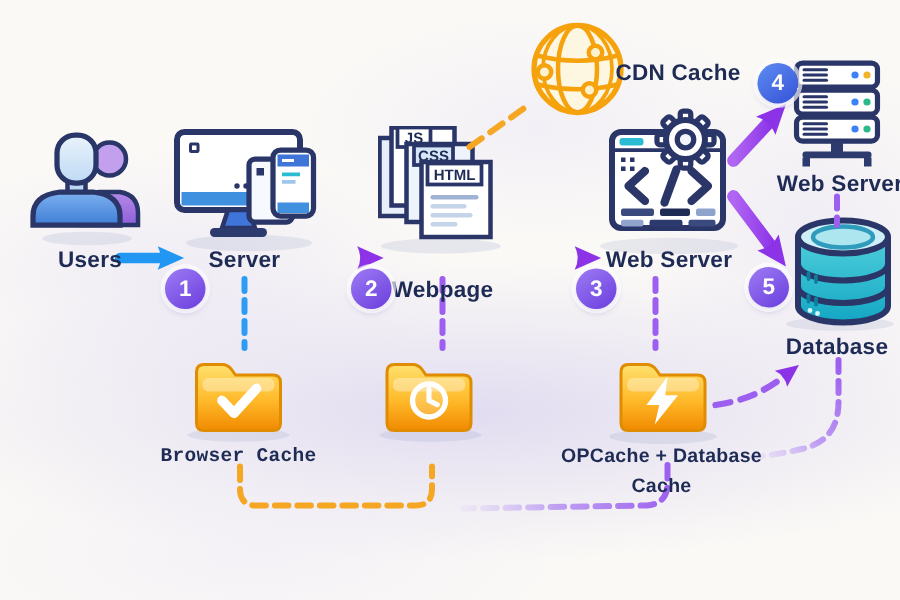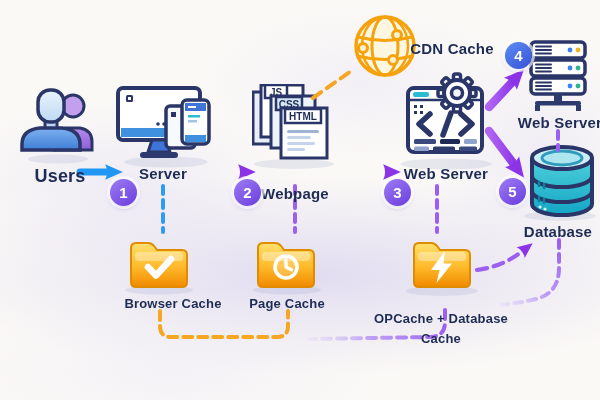--- a/index.html
+++ b/index.html
@@ -288,30 +288,29 @@
     <path d="M163,186 V232" stroke="#2e9bf5" stroke-width="4" stroke-dasharray="8 6" stroke-linecap="round"></path>
     <path d="M295,186 V232" stroke="#9d5ff0" stroke-width="4" stroke-dasharray="8 6" stroke-linecap="round"></path>
     <path d="M437,186 V232" stroke="#9d5ff0" stroke-width="4" stroke-dasharray="8 6" stroke-linecap="round"></path>
     <path d="M558,131 V150" stroke="#9d5ff0" stroke-width="4" stroke-dasharray="8 6" stroke-linecap="round"></path>
     <path d="M160,311 V326 Q160,337 171,337 H277 Q288,337 288,326 V311" fill="none" stroke="#f5a623" stroke-width="4" stroke-dasharray="9 6" stroke-linecap="round"></path>
     <path d="M477,270 C498,267 511,260 524,250" fill="none" stroke="#9d5ff0" stroke-width="4.2" stroke-dasharray="10 7" stroke-linecap="round" marker-end="url(#mPurpleDash)"></path>
     <path d="M559,240 V268 Q559,293 536,299 Q519,303 502,305" fill="none" stroke="url(#fadeDown)" stroke-width="4" stroke-dasharray="8 6" stroke-linecap="round"></path>
     <path d="M445,310 V322 Q445,336 431,337 L309,339" fill="none" stroke="url(#fadeLeft)" stroke-width="4" stroke-dasharray="9 6" stroke-linecap="round"></path>
   </svg>
 
-  <div class="label" style="left:20px;top:163px;width:80px;font-size:18px;">Users</div>
+  <div class="label" style="left:20px;top:163px;width:80px;font-size:15px;">Users</div>
   <div class="label" style="left:123px;top:163px;width:80px;font-size:15px;">Server</div>
   <div class="label" style="left:255px;top:163px;width:80px;font-size:15px;margin-top:20px;">Webpage</div>
   <div class="label" style="left:396px;top:163px;width:100px;font-size:15px;">Web Server</div>
   <div class="label" style="left:407px;top:38px;width:90px;font-size:15px;">CDN Cache</div>
   <div class="label" style="left:510px;top:112px;width:100px;font-size:15px;">Web Server</div>
   <div class="label" style="left:508px;top:221px;width:100px;font-size:15px;">Database</div>
-  <div class="label" style="left:108px;top:294px;width:130px;font-size:13px;">Browser Cache</div>
-  <div class="label" style="left:237px;top:294px;width:100px;font-size:13px;">Page Cache</div>
-  <div class="label" style="left:365px;top:294px;width:152px;font-size:13px;margin-top:15px;">OPCache + Database Cache</div>
+  <div class="label" style="left:94px;top:294px;width:130px;font-size:13px;font-family:Liberation Mono, monospace;">Browser Cache</div>
+  <div class="label" style="left:365px;top:294px;width:152px;font-size:13px;">OPCache + Database Cache</div>
 
   <div class="step step-purple" style="left:110px;top:179px;">1</div>
   <div class="step step-purple" style="left:234px;top:179px;">2</div>
   <div class="step step-purple" style="left:384px;top:179px;">3</div>
   <div class="step step-blue" style="left:505px;top:42px;">4</div>
   <div class="step step-purple" style="left:499px;top:178px;">5</div>
 
 </div>
 
 </body></html>

